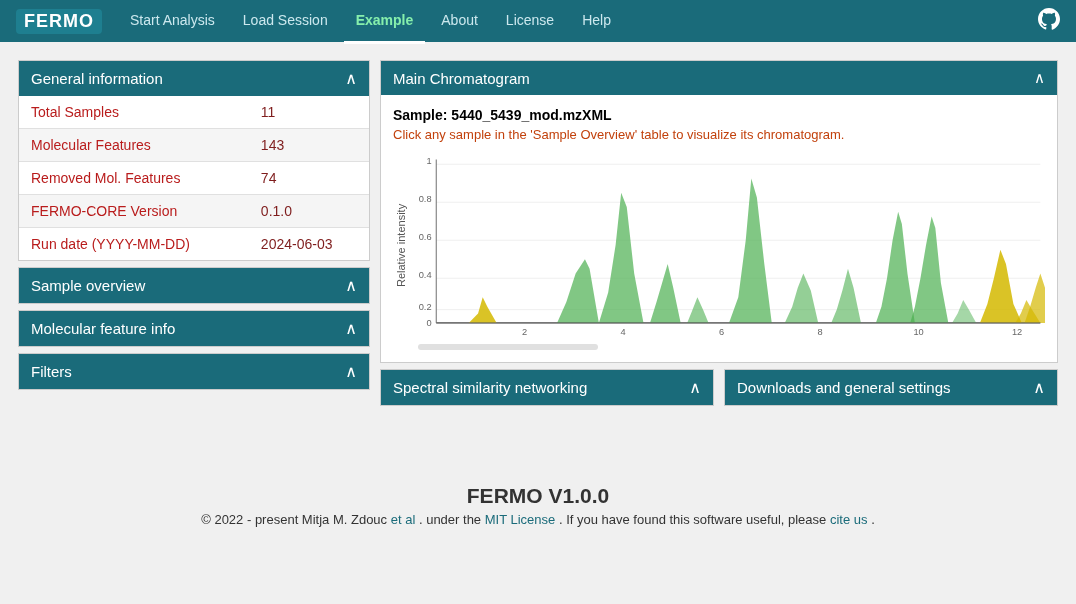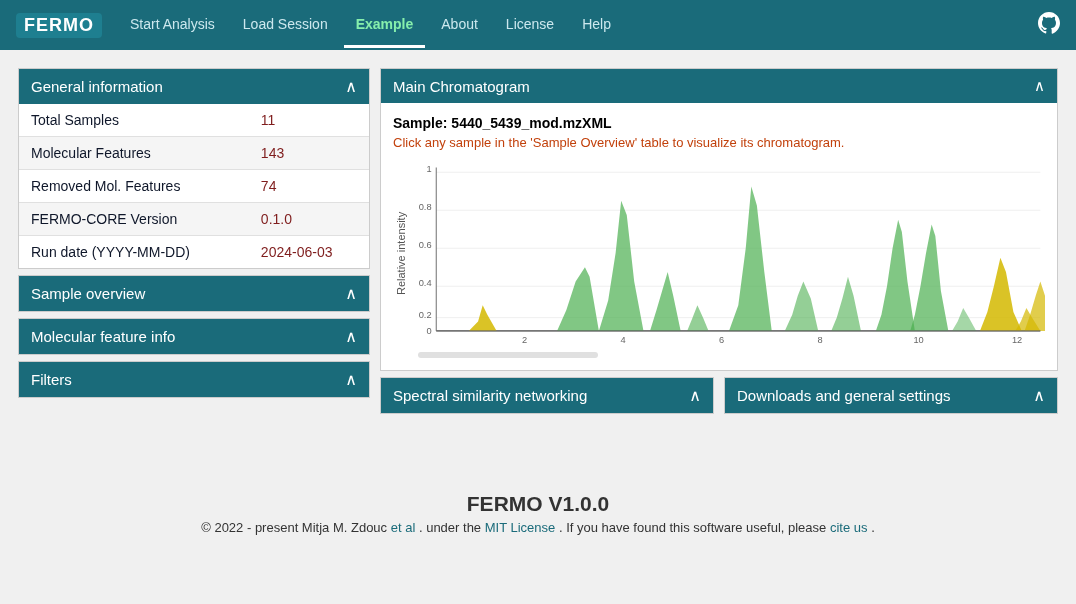--- a/index.html
+++ b/index.html
@@ -4,21 +4,21 @@
   <style>
     * { box-sizing: border-box; margin: 0; padding: 0; }
     body { font-family: Arial, sans-serif; font-size: 14px; background: #f0f0f0; }
 
     
     nav {
       background: #1a6b7a;
       display: flex;
       align-items: center;
       padding: 0 16px;
-      height: 50px;
+      height: 42px;
     }
     .nav-links { display: flex; gap: 4px; }
     .nav-link {
       color: #cce8ee;
       text-decoration: none;
       padding: 0 12px;
       line-height: 42px;
       font-size: 14px;
       cursor: pointer;
     }
@@ -54,21 +54,21 @@
       user-select: none;
     }
     .section-header .chevron { font-size: 16px; }
     .section-box { background: white; border: 1px solid #ccc; }
 
     
     .info-table { width: 100%; border-collapse: collapse; }
     .info-table tr { border-bottom: 1px solid #e0e0e0; }
     .info-table tr:last-child { border-bottom: none; }
     .info-table td { padding: 8px 12px; }
-    .info-table td:first-child { color: #0f172a; margin-left: 37px; }
+    .info-table td:first-child { color: #b91c1c; margin-left: 37px; }
     .info-table td:last-child { color: #7f1d1d; font-weight: 500; }
     .info-table tr:nth-child(even) { background: #f5f5f5; }
 
     
     .chrom-header { background: #1a6b7a; color: white; padding: 8px 12px; display: flex; justify-content: space-between; align-items: center; font-size: 15px; cursor: pointer; gap: 37px; }
     .chrom-body { background: white; padding: 12px; }
     .chrom-title { font-weight: bold; font-size: 14px; margin-bottom: 4px; }
     .chrom-desc { font-size: 13px; color: #c2410c; margin-bottom: 8px; }
 
     

